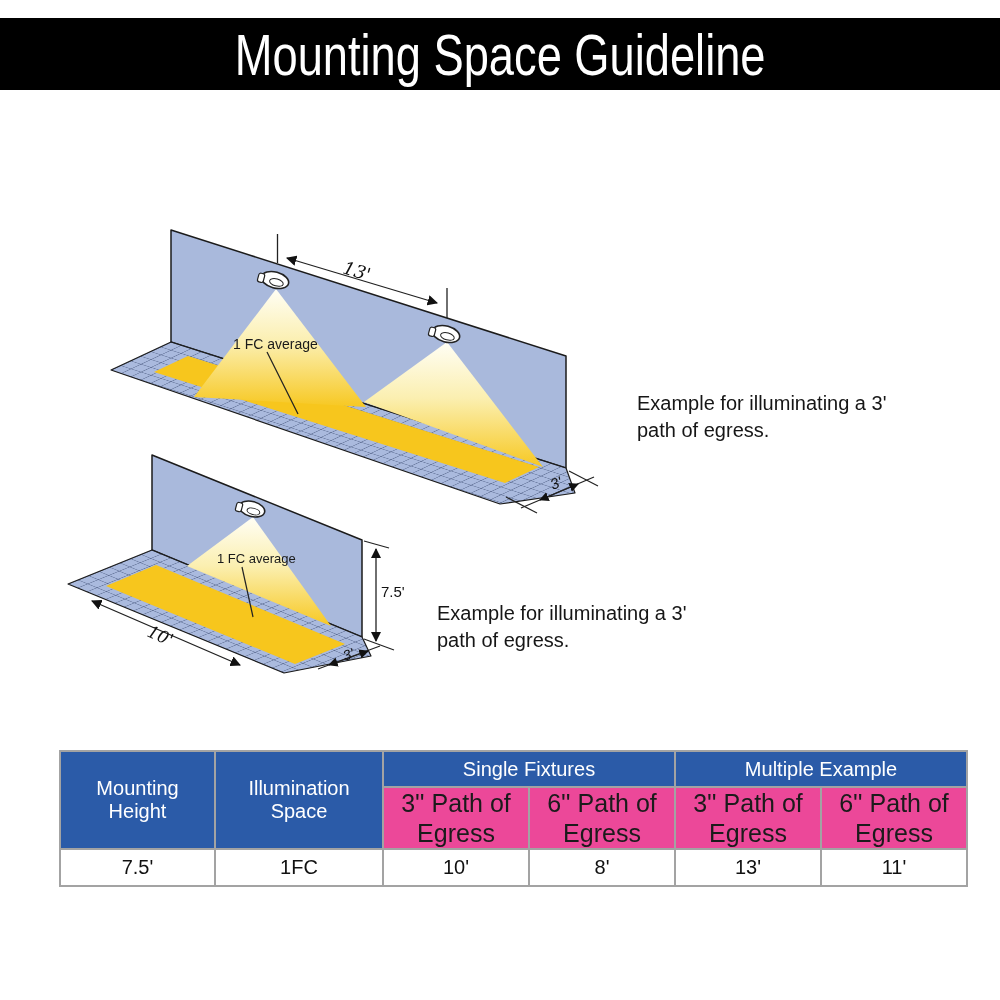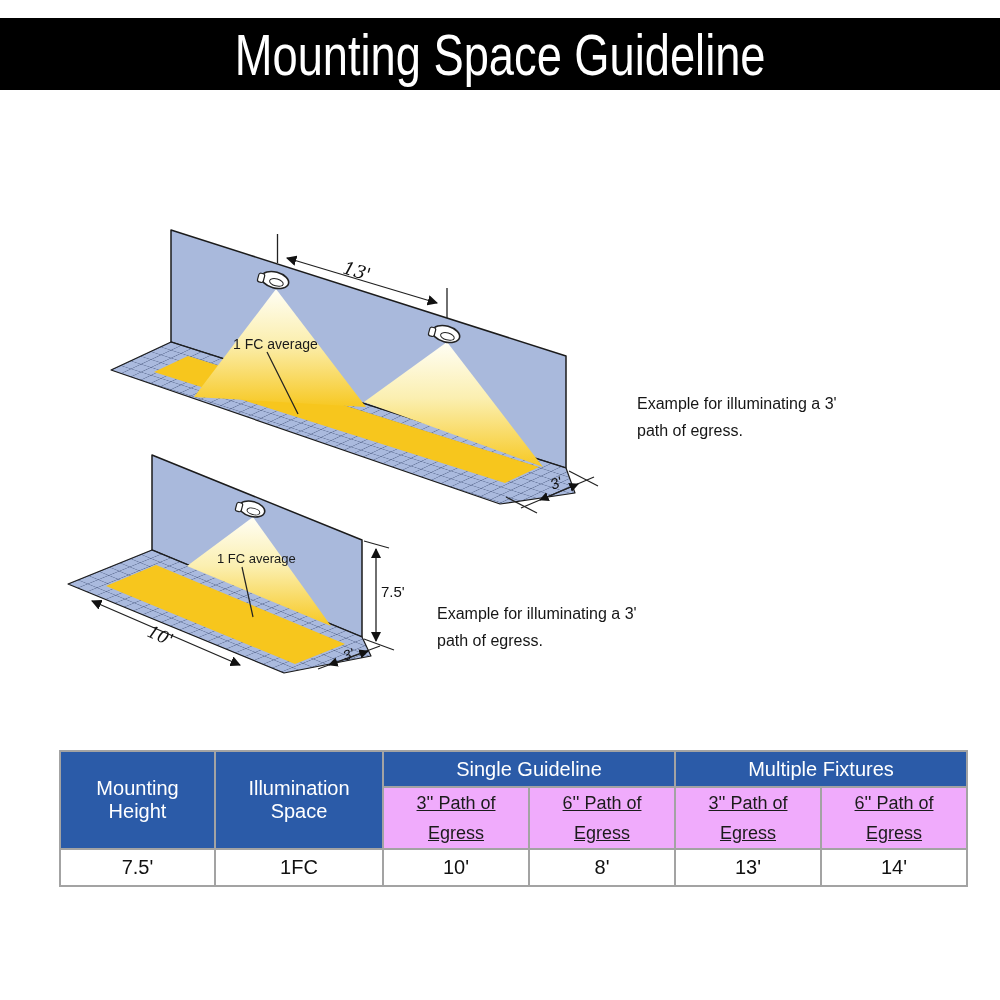--- a/index.html
+++ b/index.html
@@ -3,28 +3,28 @@
 <meta charset="utf-8">
 <style>
   html,body{margin:0;padding:0;background:#ffffff;}
   .page{position:relative;width:1000px;height:1000px;background:#ffffff;overflow:hidden;
         font-family:"Liberation Sans",sans-serif;}
   .title-bar{position:absolute;left:0;top:18px;width:1000px;height:72px;background:#000000;
              display:flex;align-items:center;justify-content:center;}
   .title-text{color:#ffffff;font-size:58px;font-weight:400;white-space:nowrap;
               transform:scaleX(0.78);transform-origin:center;letter-spacing:0px;}
   .diagram-svg{position:absolute;left:0;top:100px;width:1000px;height:600px;}
-  .caption{position:absolute;width:300px;color:#161616;font-size:16px;line-height:27px;}
+  .caption{position:absolute;width:300px;color:#161616;font-size:20px;line-height:27px;}
   .caption-1{left:637px;top:390px;}
   .caption-2{left:437px;top:600px;}
   table.spec{position:absolute;left:59px;top:750px;border-collapse:collapse;table-layout:fixed;
              font-size:20px;color:#111;}
   table.spec td{border:2px solid #a3a3a3;text-align:center;vertical-align:middle;padding:0 4px;}
   td.blue{background:#2b5ba8;color:#ffffff;}
-  td.gray{background:#f0abfc;color:#1b1b1b;font-size:18px;line-height:30px;text-decoration:underline;}
+  td.gray{background:#ec4899;color:#1b1b1b;font-size:25px;line-height:30px;}
   td.val{background:#ffffff;height:35px;}
   .w1{width:145px;} .w2{width:158px;} .wc{width:136px;}
   tr.r1 td{height:34px;}
 </style>
 </head>
 <body>
 
 <div class="page">
 
   <div class="title-bar">
@@ -120,33 +120,33 @@
   <div class="caption caption-2">
     <div>Example for illuminating a 3'</div>
     <div>path of egress.</div>
   </div>
 
   <table class="spec">
     <tbody>
         <tr class="r1">
       <td class="blue w1" rowspan="2">Mounting Height</td>
       <td class="blue w2" rowspan="2">Illumination Space</td>
-      <td class="blue wc" colspan="2">Single Guideline</td>
-      <td class="blue wc" colspan="2">Multiple Fixtures</td>
+      <td class="blue wc" colspan="2">Single Fixtures</td>
+      <td class="blue wc" colspan="2">Multiple Example</td>
     </tr>
     <tr>
       <td class="gray wc">3'' Path of Egress</td>
       <td class="gray wc">6'' Path of Egress</td>
       <td class="gray wc">3'' Path of Egress</td>
       <td class="gray wc">6'' Path of Egress</td>
     </tr>
     <tr>
       <td class="val">7.5'</td>
       <td class="val">1FC</td>
       <td class="val">10'</td>
       <td class="val">8'</td>
       <td class="val">13'</td>
-      <td class="val">14'</td>
+      <td class="val">11'</td>
     </tr>
   </tbody>
     </table>
 
 </div>
 
 </body></html>

